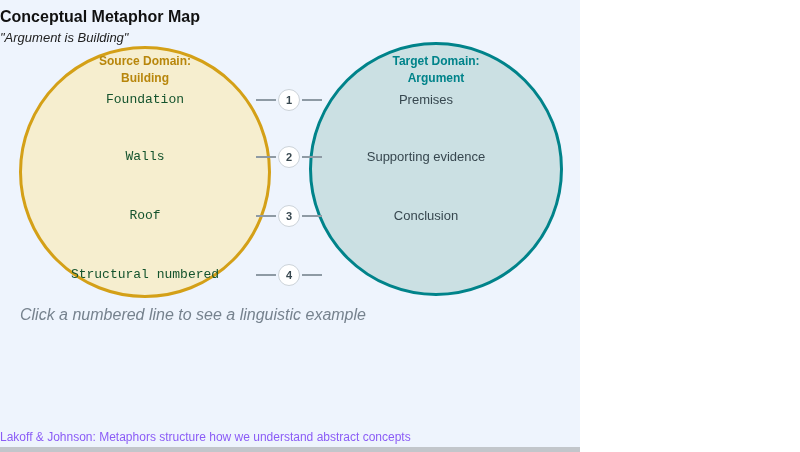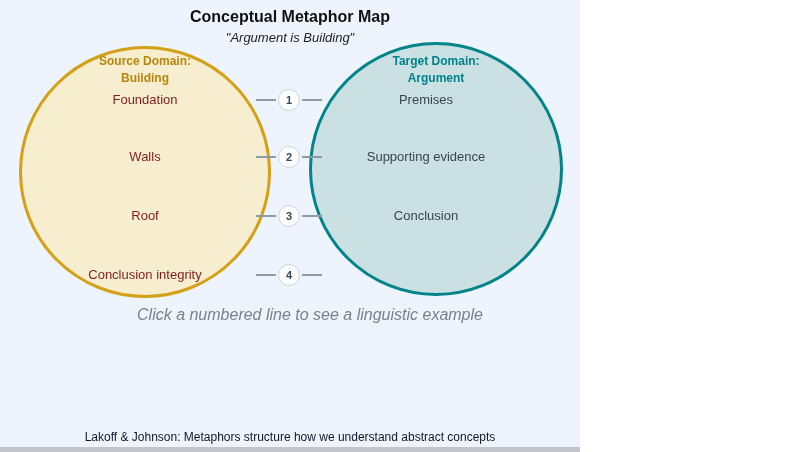--- a/index.html
+++ b/index.html
@@ -1,37 +1,37 @@
 <!DOCTYPE html>
 <html><head>
 <meta charset="utf-8">
 <style>
   html,body{margin:0;padding:0;background:#ffffff;}
   body{font-family:"Liberation Sans", sans-serif;}
   #stage{position:relative;width:800px;height:452px;background:#ffffff;overflow:hidden;}
   .panel{position:absolute;left:0;top:0;width:580px;height:447px;background:#eef4fd;}
   .bottombar{position:absolute;left:0;top:447px;width:580px;height:5px;background:#c2c6cb;}
 
-  .centered{position:absolute;left:0;width:580px;text-align:center;}
+  .centered{position:absolute;left:0;width:580px;}
   .title{top:8px;font-size:16px;font-weight:bold;color:#111111;}
   .subtitle{top:30px;font-size:13px;font-style:italic;color:#222222;}
   .caption{top:306px;font-size:16px;font-style:italic;color:#76828e;margin-left:20px;}
-  .footer{top:430px;font-size:12px;color:#0f172a;}
+  .footer{top:430px;font-size:12px;color:#8b5cf6;}
 
   .circle{position:absolute;border-radius:50%;box-sizing:border-box;}
   .circle.source{left:19px;top:46px;width:252px;height:252px;background:#f6eecf;border:3px solid #d4a017;}
   .circle.target{left:309px;top:42px;width:254px;height:254px;background:#cbe0e3;border:3px solid #00838a;}
 
   .heading{position:absolute;width:200px;text-align:center;font-weight:bold;
            font-size:12px;line-height:17px;white-space:pre-line;}
   .heading.source{left:45px;top:53px;color:#b8860b;}
   .heading.target{left:336px;top:53px;color:#00838a;}
 
   .label{position:absolute;width:230px;text-align:center;font-size:13px;height:18px;line-height:18px;}
-  .label.src{left:30px;color:#7f1d1d;}
+  .label.src{left:30px;color:#14532d;font-family:Liberation Mono, monospace;}
   .label.tgt{left:311px;color:#37474f;}
   .y1{top:91px}.y2{top:148px}.y3{top:207px}.y4{top:266px}
 
   .connector{position:absolute;left:256px;width:66px;height:22px;z-index:5;cursor:pointer;}
   .c1{top:89px}.c2{top:146px}.c3{top:205px}.c4{top:264px}
   .connector .line{position:absolute;top:10px;height:2px;background:#8e9aa4;width:20px;}
   .connector .line.l{left:0;}
   .connector .line.r{right:0;}
   .badge{position:absolute;left:50%;top:50%;transform:translate(-50%,-50%);
          width:20px;height:20px;border-radius:50%;background:#ffffff;
@@ -72,21 +72,21 @@
     <div class="label src y3">Roof</div>
 
     <div class="label tgt y2">Supporting evidence</div>
     <div class="connector c3">
       <span class="line l"></span>
       <span class="badge">3</span>
       <span class="line r"></span>
     </div>
     <div class="label tgt y3">Conclusion</div>
 
-    <div class="label src y4">Conclusion integrity</div>
+    <div class="label src y4">Structural numbered</div>
     <div class="connector c4">
       <span class="line l"></span>
       <span class="badge">4</span>
       <span class="line r"></span>
     </div>
 
     <div class="centered caption">Click a numbered line to see a linguistic example</div>
     <div class="centered footer">Lakoff &amp; Johnson: Metaphors structure how we understand abstract concepts</div>
   </div>
 

